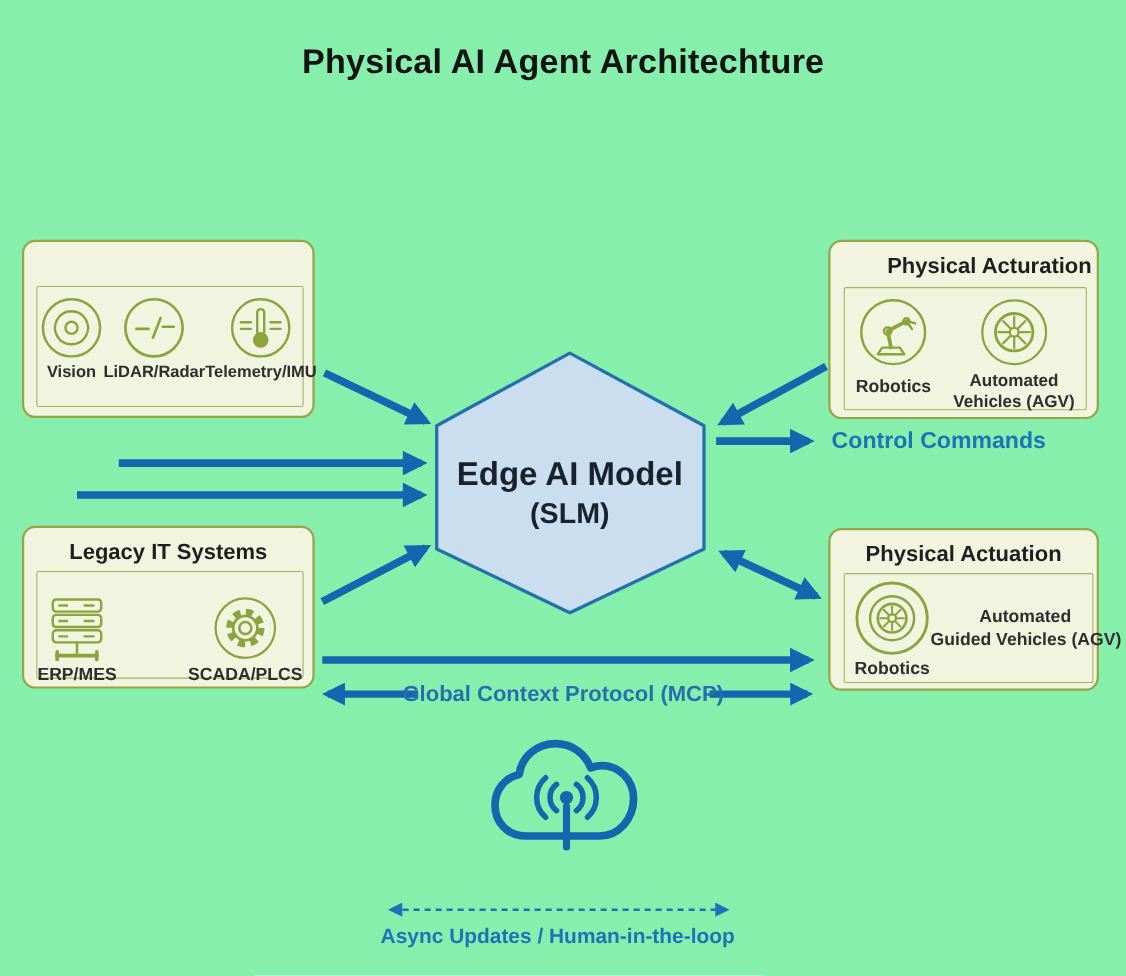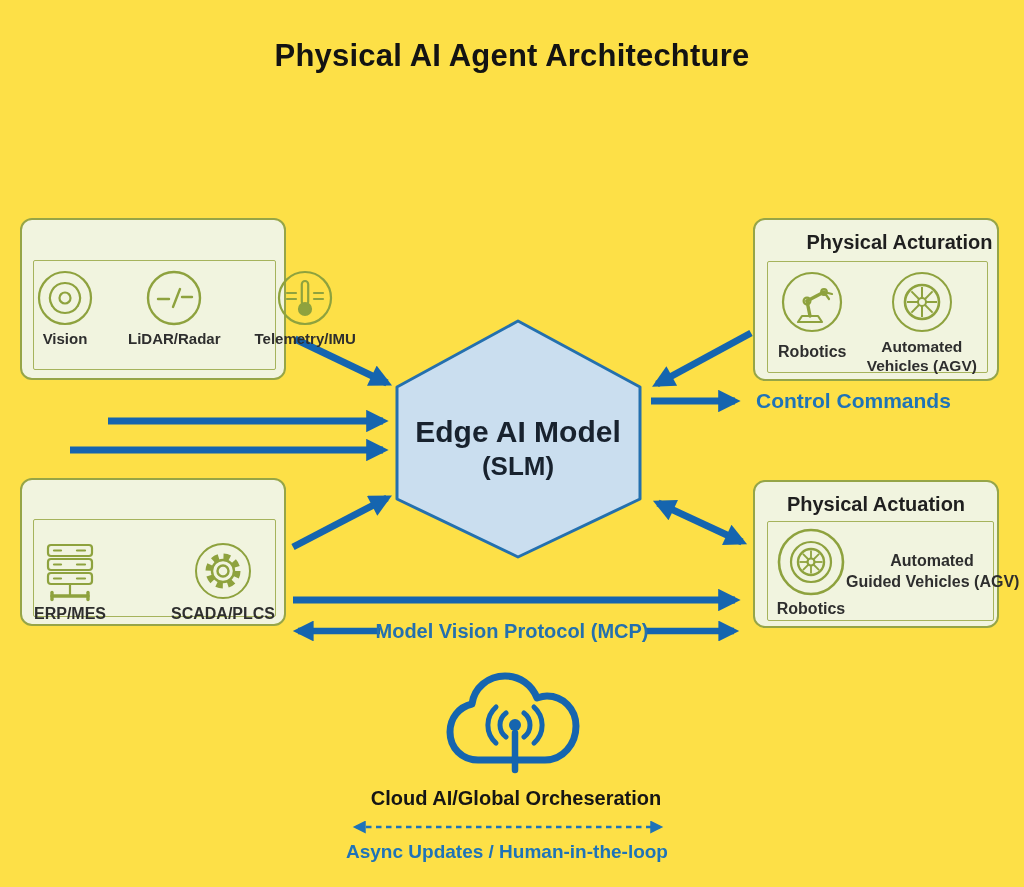--- a/index.html
+++ b/index.html
@@ -1,17 +1,17 @@
 <!DOCTYPE html>
 <html><head>
 <meta charset="utf-8">
 <style>
   html,body{margin:0;padding:0;background:#ffffff;}
   .stage{
-    position:relative;width:1024px;height:887px;background:#fde047;
+    position:relative;width:1024px;height:887px;background:#86efac;
     font-family:"Liberation Sans",sans-serif;overflow:hidden;
   }
   .page-title{
     position:absolute;left:0;top:38px;width:1024px;text-align:center;
     font-size:31px;font-weight:bold;color:#131313;letter-spacing:.2px;margin:0;
   }
   
   .gbox{
     position:absolute;background:#f1f4df;border:2.2px solid #96a547;border-radius:12px;
     box-sizing:border-box;
@@ -19,21 +19,21 @@
   .gbox .box-title{
     text-align:center;font-size:20px;font-weight:bold;color:#1f1f1f;margin-top:11px;
   }
   .inner{
     position:absolute;border:1.6px solid #a6b35c;border-radius:2px;box-sizing:border-box;
     display:flex;align-items:flex-start;
   }
   .item{display:flex;flex-direction:column;align-items:center;}
   .ilabel{font-size:15px;font-weight:bold;color:#2e2e2e;white-space:nowrap;margin-top:3px;}
   .box-tl{left:20px;top:218px;width:266px;height:162px;}
-  .box-tl .inner{left:11px;top:40px;width:243px;height:110px;justify-content:space-between;padding:8px 2px 0 2px;gap:34px;}
+  .box-tl .inner{left:11px;top:40px;width:243px;height:110px;justify-content:space-between;padding:8px 2px 0 2px;}
   .box-bl{left:20px;top:478px;width:266px;height:148px;}
   .box-bl .inner{left:11px;top:39px;width:243px;height:98px;justify-content:space-between;padding-top:20px;}
   .box-tr{left:753px;top:218px;width:246px;height:163px;padding-left:47px;}
   .box-tr .inner{left:12px;top:41px;width:221px;height:112px;justify-content:space-around;padding-top:8px;}
   .box-br{left:753px;top:480px;width:246px;height:148px;}
   .box-br .inner{left:12px;top:39px;width:227px;height:100px;padding:5px 0 0 8px;}
   .two-line{line-height:1.25;text-align:center;font-size:15.5px;font-weight:bold;color:#2e2e2e;margin-top:3px;}
   .agv-side{margin-left:auto;margin-right:-12px;margin-top:24px;width:172px;text-align:center;
     font-size:16px;font-weight:bold;color:#2e2e2e;line-height:1.3;white-space:nowrap;}
   
@@ -126,20 +126,21 @@
             <line x1="9" y1="-5" x2="18" y2="-5"></line>
             <line x1="9" y1="1" x2="18" y2="1"></line>
           </g>
         </svg>
         <div class="ilabel">Telemetry/IMU</div>
       </div>
     </div>
   </div>
 
   <div class="gbox box-bl">
+    <div class="box-title">Legacy IT Systems</div>
     <div class="inner">
       <div class="item">
         <svg width="62" height="62" viewBox="-31 -31 62 62">
           <g stroke="#8ea23e" fill="none" stroke-width="2.2" stroke-linecap="round">
             <rect x="-22" y="-26" width="44" height="11" rx="3"></rect>
             <rect x="-22" y="-12" width="44" height="11" rx="3"></rect>
             <rect x="-22" y="2" width="44" height="11" rx="3"></rect>
             <line x1="-16" y1="-20.5" x2="-9" y2="-20.5"></line>
               <line x1="7" y1="-20.5" x2="15" y2="-20.5"></line>
             <line x1="-16" y1="-6.5" x2="-9" y2="-6.5"></line> 
@@ -236,31 +237,30 @@
         </svg>
         <div class="ilabel" style="font-size:16px">Robotics</div>
       </div>
       <div class="agv-side">
         <span style="display:block">Automated</span>
         <span style="display:block">Guided Vehicles (AGV)</span>
       </div>
     </div>
   </div>
 
-  <div class="lbl-blue mcp">Model Vision Protocol (MCP)</div>
+  <div class="lbl-blue mcp">Global Context Protocol (MCP)</div>
 
   <svg width="160" height="112" style="position:absolute;left:444px;top:666px">
     <g stroke="#1565af" fill="none" stroke-linejoin="round" stroke-linecap="round">
       <path stroke-width="7" d="M34,94 C18,94 6,82 6,66 C6,52 15,41 28,38 C30,22 44,10 61,10 C76,10 88,19 93,32 C96,31 99,30 103,30 C119,30 132,43 132,60 C132,78 119,94 101,94 Z"></path>
       <line x1="71" y1="67" x2="71" y2="104" stroke-width="6.5"></line>
       <circle cx="71" cy="59" r="6" fill="#1565af" stroke="none"></circle>
       <g stroke-width="5">
         <path d="M62,47 A15,15 0 0 0 62,71"></path>
         <path d="M52,41 A24,24 0 0 0 52,77"></path>
         <path d="M80,47 A15,15 0 0 1 80,71"></path>
         <path d="M90,41 A24,24 0 0 1 90,77"></path>
       </g>
     </g>
   </svg>
-  <div class="cloud-title">Cloud AI/Global Orcheseration</div>
   <div class="lbl-blue async">Async Updates / Human-in-the-loop</div>
 
 </div>
 
 </body></html>

